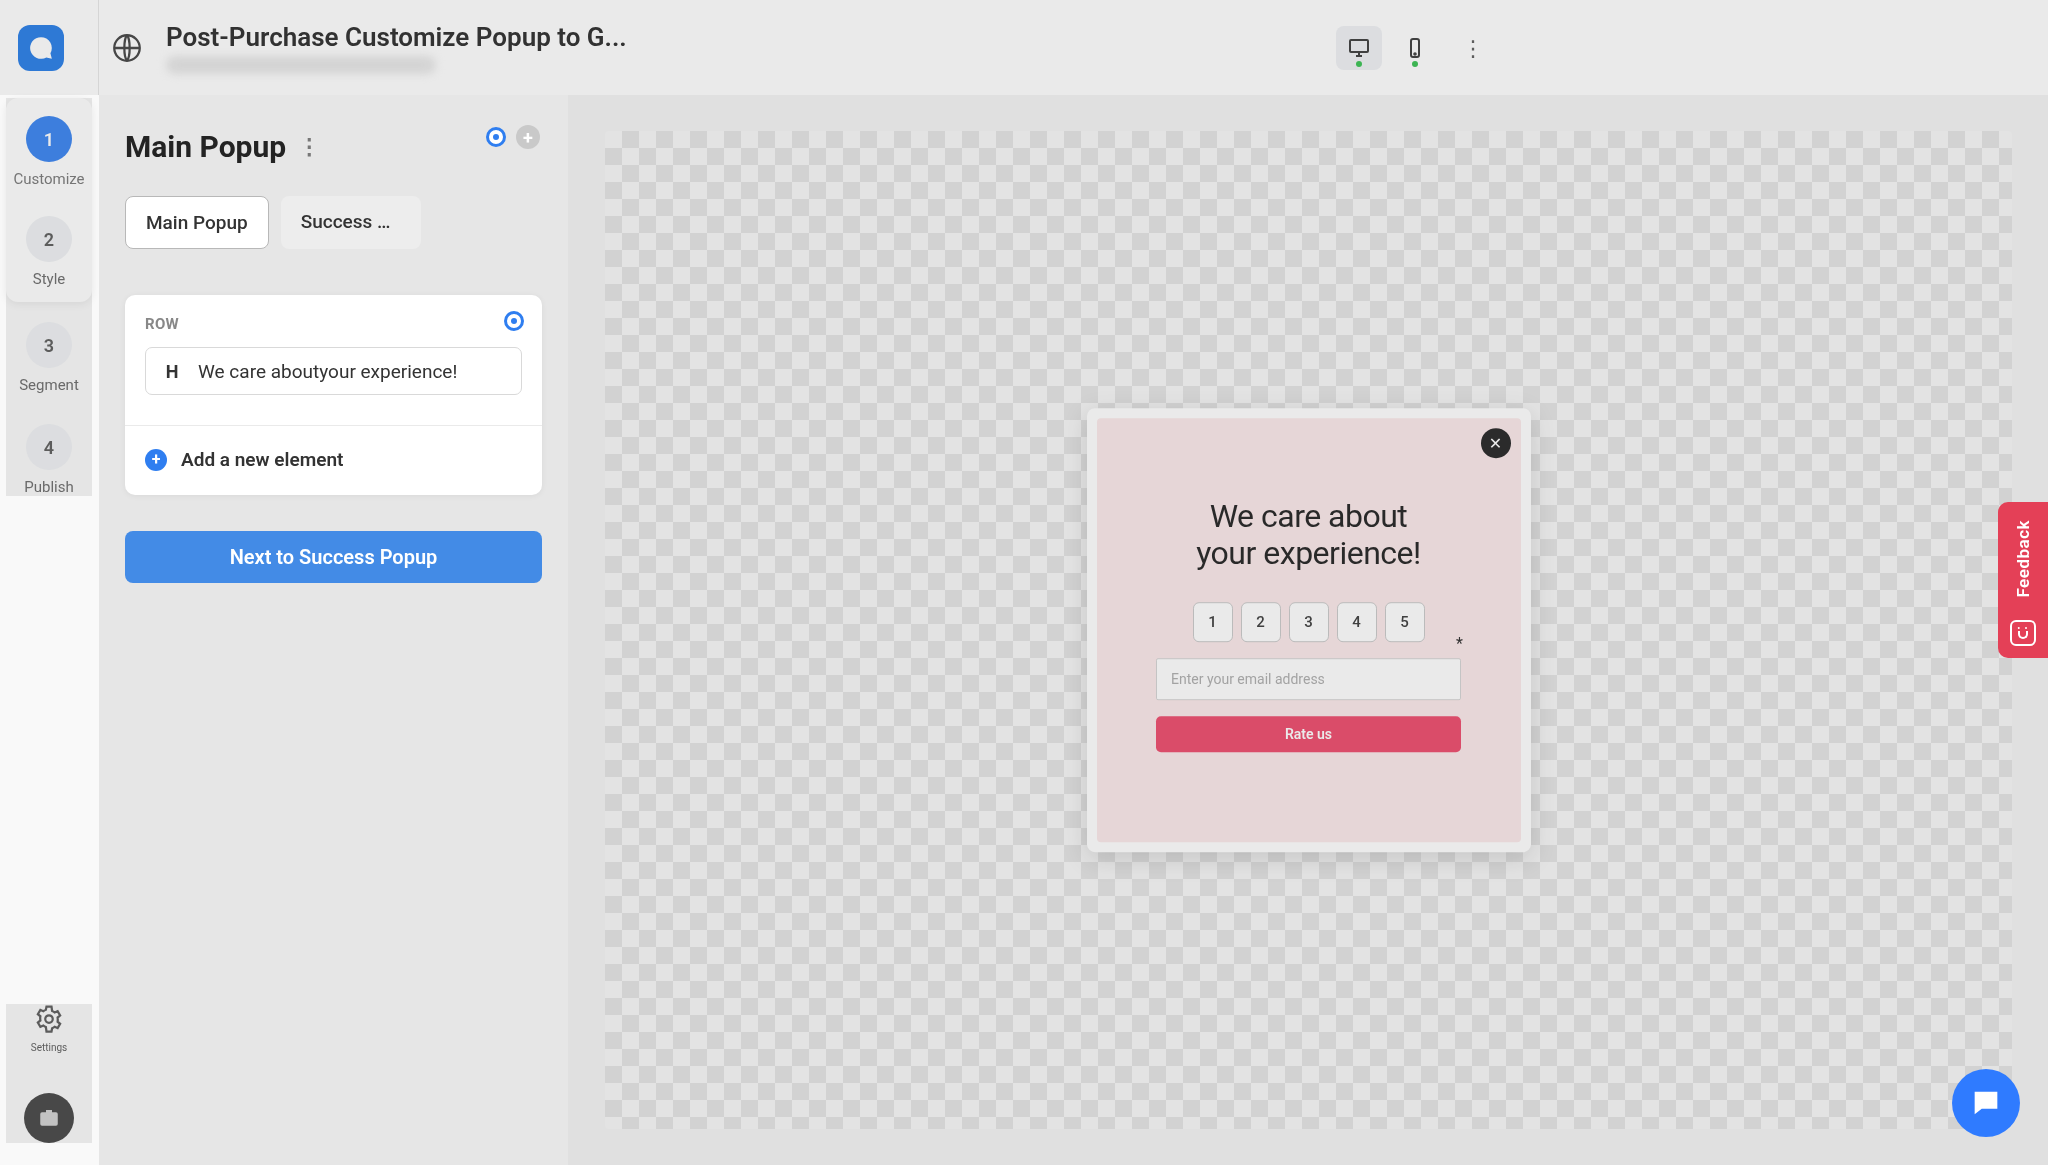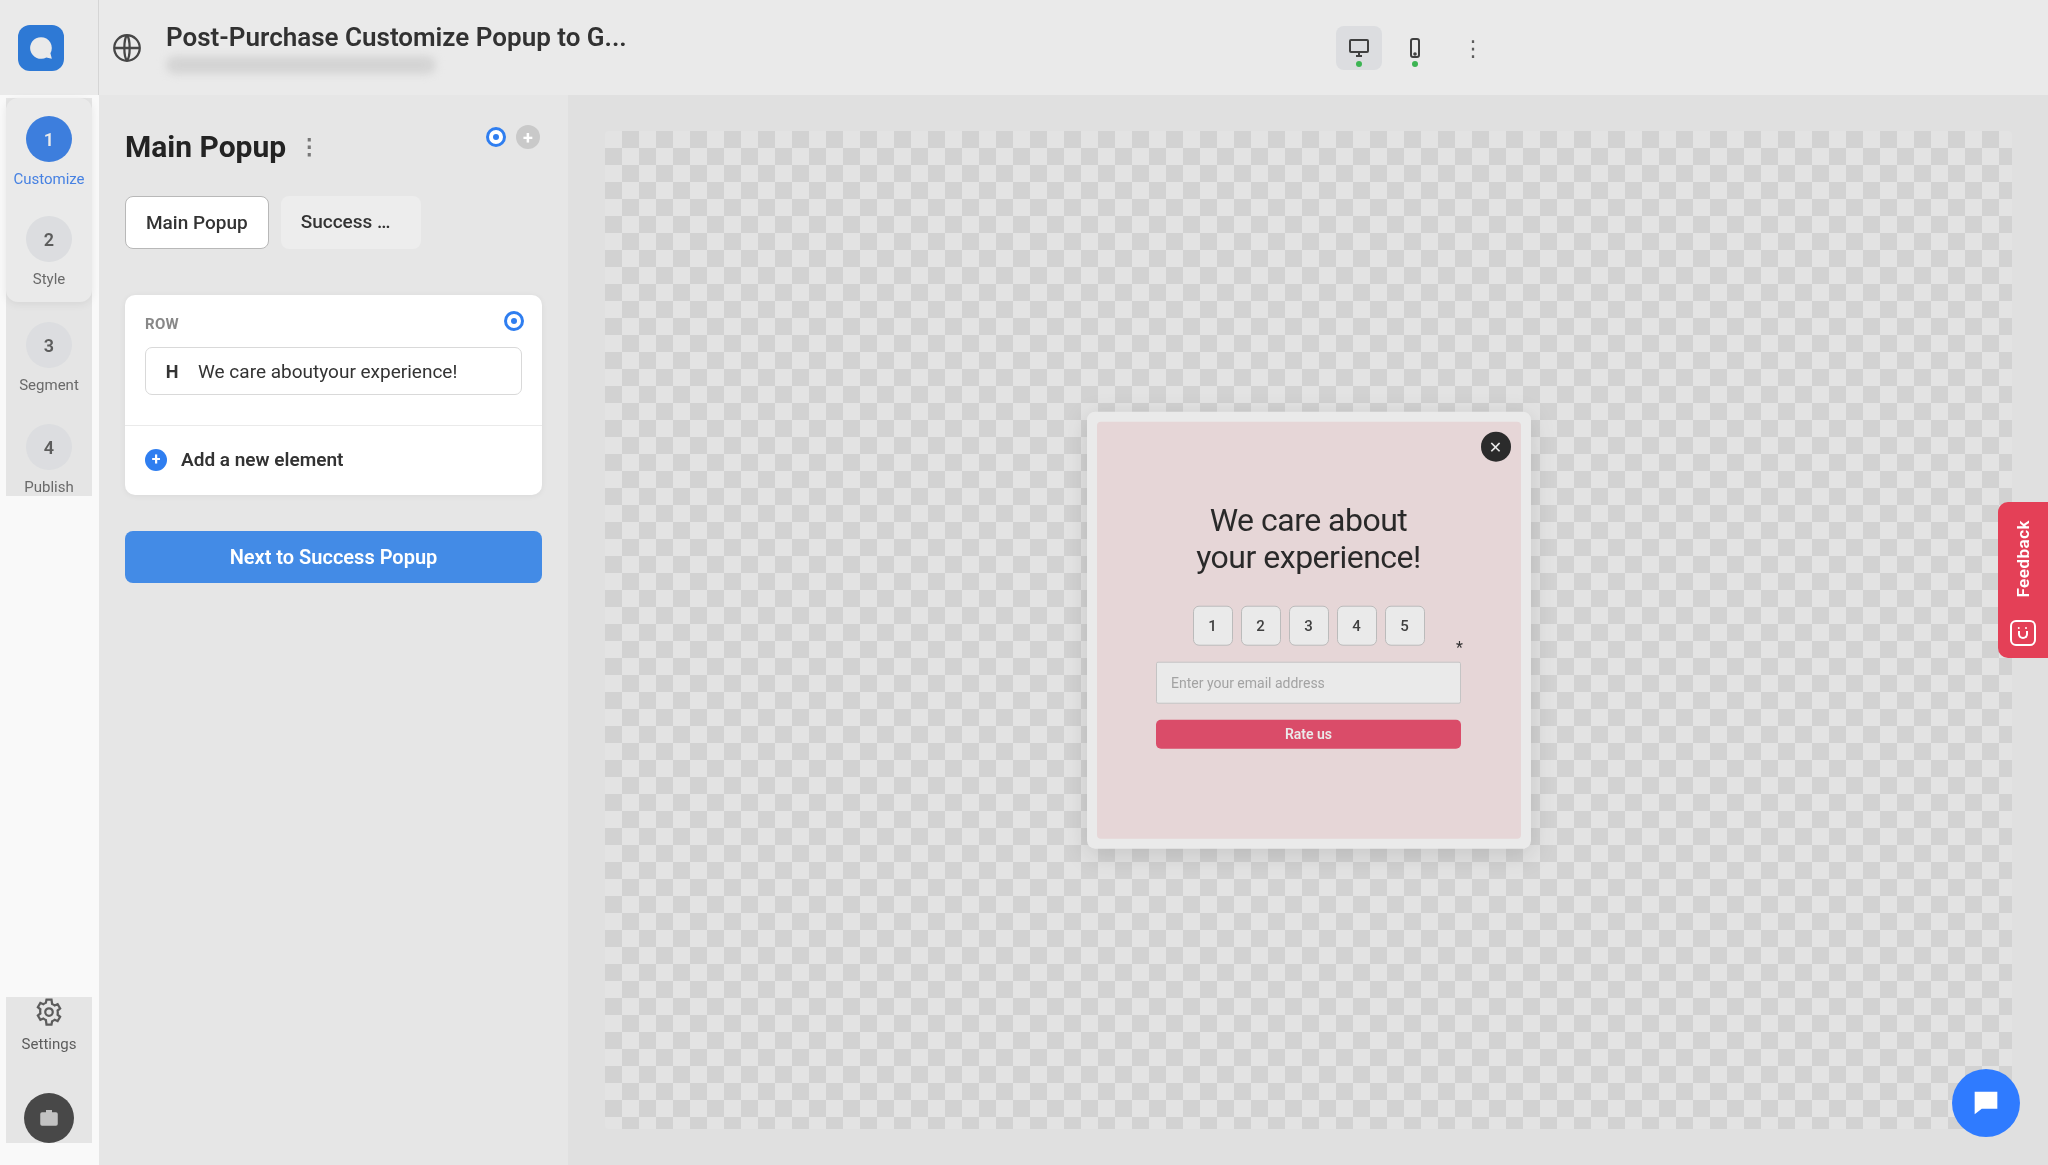--- a/index.html
+++ b/index.html
@@ -22,27 +22,27 @@
   .dev-dot { position:absolute; bottom:3px; left:50%; transform:translateX(-50%); width:6px; height:6px; border-radius:50%; background:#2fbf4a; }
   .kebab { margin-left:10px; width:30px; display:flex; align-items:center; justify-content:center; color:#555; font-size:22px; }
 
   
   .rail { position:absolute; left:6px; top:98px; width:86px; display:flex; flex-direction:column; align-items:center; }
   .rail-card { background:#fff; border-radius:12px; box-shadow:0 2px 8px rgba(0,0,0,0.08); width:86px; padding:18px 0 14px; display:flex; flex-direction:column; align-items:center; gap:28px; }
   .step { display:flex; flex-direction:column; align-items:center; gap:8px; }
   .step-num { width:46px; height:46px; border-radius:50%; display:flex; align-items:center; justify-content:center; font-size:18px; font-weight:600; }
   .step.active .step-num { background:#2f7ef0; color:#fff; }
   .step:not(.active) .step-num { background:#eef0f3; color:#555; }
-  .step-label { font-size:15px; color:#3b82f6; }
+  .step-label { font-size:15px; color:#737373; }
   .step:not(.active) .step-label { color:#666; }
   .rail-rest { margin-top:20px; display:flex; flex-direction:column; align-items:center; gap:30px; }
   .settings-block { position:absolute; left:6px; bottom:22px; width:86px; display:flex; flex-direction:column; align-items:center; gap:40px; }
   .gear { color:#555; }
   .gear svg { width:30px; height:30px; }
-  .settings-label { font-size:15px; color:#555; margin-top:4px; }
+  .settings-label { font-size:10px; color:#555; margin-top:4px; }
   .briefcase { width:50px; height:50px; border-radius:50%; background:#3d3d3d; display:flex; align-items:center; justify-content:center; }
   .briefcase svg { width:24px; height:24px; fill:#ddd; }
 
   
   .editor { position:absolute; left:99px; top:95px; width:470px; bottom:0; background:#fbfbfb; border-right:1px solid #e0e0e0; }
   .editor .overlay { }
   .editor-inner { position:relative; z-index:2; padding:34px 26px; }
   .panel-title { font-size:30px; font-weight:700; color:#232323; display:flex; align-items:center; gap:12px; }
   .vdots { font-size:22px; color:#777; }
   .target { position:absolute; right:28px; top:30px; display:flex; align-items:center; gap:10px; }
@@ -79,21 +79,21 @@
      width:444px; background:#fff; border-radius:8px; padding:10px; box-shadow:0 6px 26px rgba(0,0,0,0.14); }
   .popup-inner { background:#fbe7e8; border-radius:4px; padding:80px 38px 90px; position:relative; display:flex; flex-direction:column; align-items:center; }
   .popup-close { position:absolute; right:10px; top:10px; width:30px; height:30px; border-radius:50%; background:#1a1a1a; color:#fff; display:flex; align-items:center; justify-content:center; font-size:16px; }
   .popup h2 { font-size:32px; font-weight:400; color:#181818; text-align:center; line-height:1.15; font-family:Futura,"Trebuchet MS",Arial,sans-serif; letter-spacing:-0.5px; }
   .rating { display:flex; gap:8px; margin-top:30px; }
   .rate-box { width:40px; height:40px; border:1px solid #c7c7c7; border-radius:6px; background:#fff; display:flex; align-items:center; justify-content:center; font-size:15px; color:#333; font-weight:500; }
   .field { margin-top:16px; width:305px; height:42px; border:1px solid #d2d2d2; border-radius:2px; background:#fff; padding:0 14px; font-size:14px; color:#333; }
   .field::placeholder { color:#aaa; }
   .field-wrap { position:relative; width:305px; }
   .req-star { position:absolute; right:-2px; top:-8px; color:#222; font-size:16px; }
-  .rate-btn { margin-top:16px; width:305px; height:29px; border:none; border-radius:5px; background:#ec4264; color:#fff; font-size:14px; font-weight:600; }
+  .rate-btn { margin-top:16px; width:305px; height:36px; border:none; border-radius:5px; background:#ec4264; color:#fff; font-size:14px; font-weight:600; }
 
   
   .feedback-tab { position:absolute; right:0; top:502px; width:50px; height:156px; background:#e44057; border-radius:10px 0 0 10px; display:flex; flex-direction:column; align-items:center; justify-content:flex-end; gap:14px; padding:12px 0; z-index:5; }
   .feedback-tab .txt { writing-mode:vertical-rl; transform:rotate(180deg); color:#fff; font-size:17px; font-weight:600; letter-spacing:0.5px; position:absolute; top:18px; }
   .feedback-tab .face { width:26px; height:26px; border:2px solid #fff; border-radius:6px; position:relative; }
   .feedback-tab .face::before { content:"•  •"; position:absolute; top:0; left:0; right:0; text-align:center; color:#fff; font-size:9px; letter-spacing:1px; line-height:12px; }
   .feedback-tab .face::after { content:""; position:absolute; bottom:5px; left:6px; right:6px; height:6px; border:2px solid #fff; border-top:none; border-radius:0 0 10px 10px; }
 
   
   .chat-fab { position:absolute; right:28px; bottom:28px; width:68px; height:68px; border-radius:50%; background:#2f7bff; display:flex; align-items:center; justify-content:center; z-index:5; }

